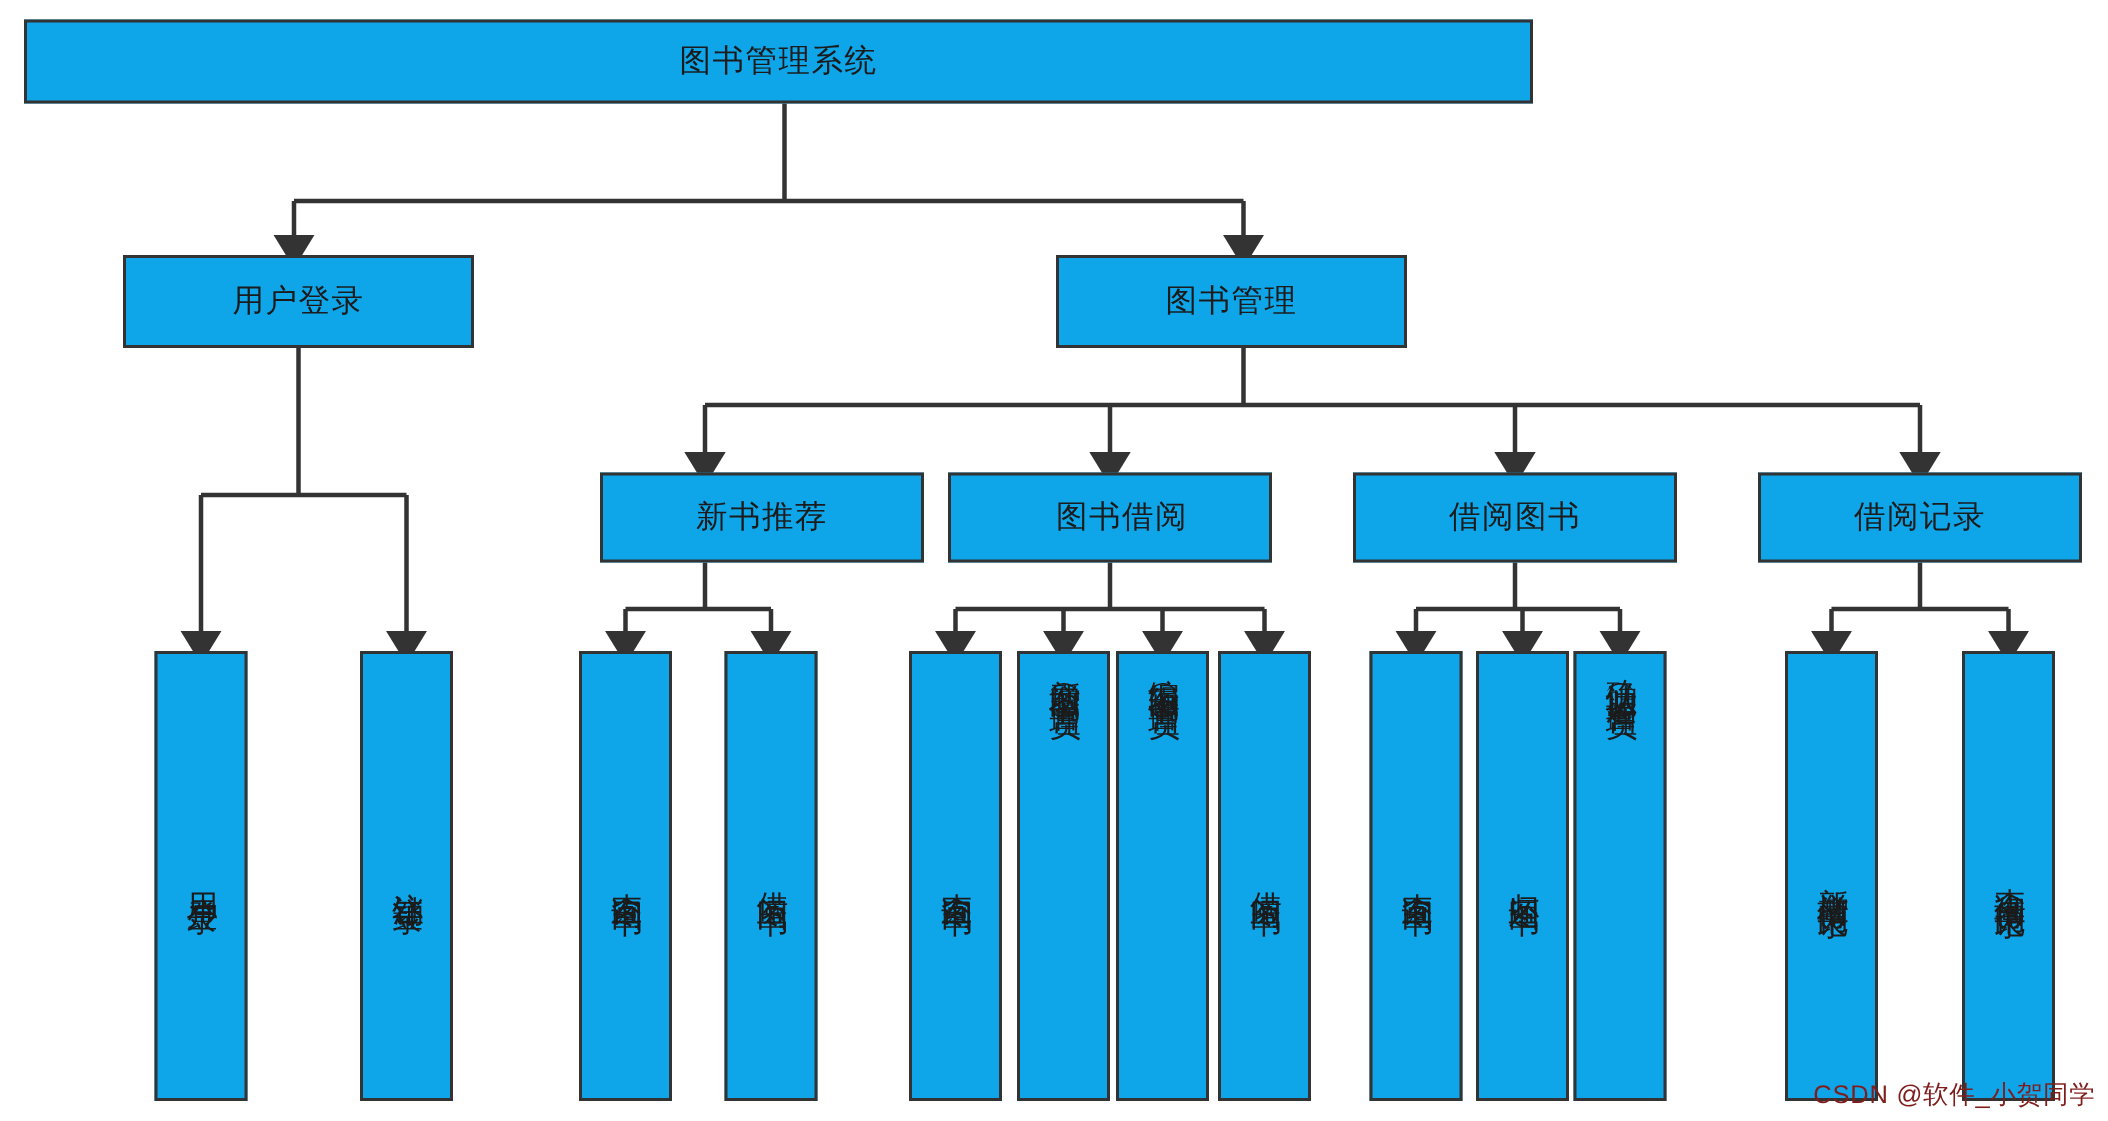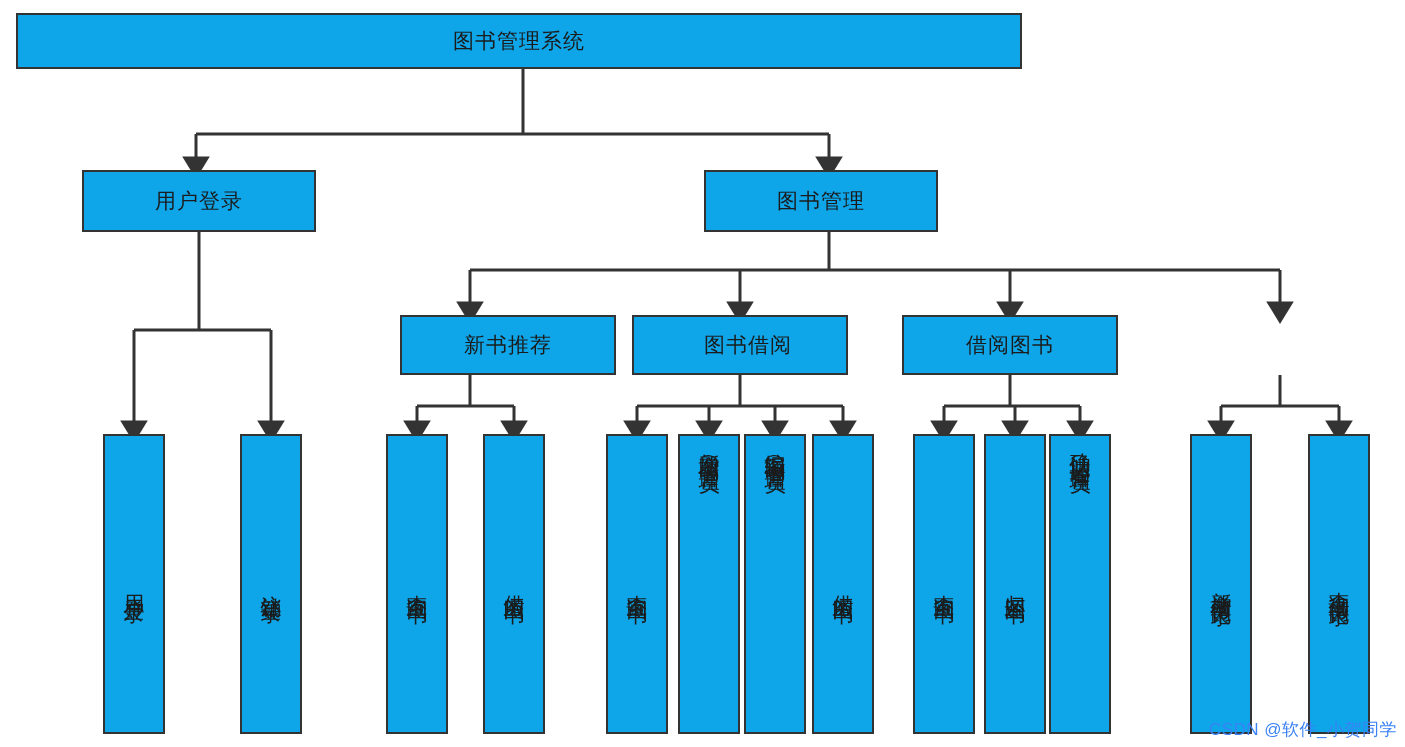--- a/index.html
+++ b/index.html
@@ -42,21 +42,21 @@
     text-orientation:upright;
     white-space:nowrap;
     display:block;
   }
   .leaf.center-v{align-items:center;}
 
   #watermark{
     position:absolute;
     right:8px;bottom:6px;
     font-size:17px;
-    color:#3b82f6;
+    color:#7f1d1d;
     letter-spacing:0.5px;
     white-space:nowrap;
     font-family:"Liberation Sans","DejaVu Sans",sans-serif;
   }
 </style>
 </head>
 <body>
 
 <div id="canvas">
 
@@ -123,20 +123,23 @@
 
   <div class="node" style="left:374px;top:315px;width:216px;height:60px;margin-left:26px;">
     <span class="label">新书推荐</span>
   </div>
   <div class="node" style="left:632px;top:315px;width:216px;height:60px;padding-left:16px;">
     <span class="label">图书借阅</span>
   </div>
   <div class="node" style="left:902px;top:315px;width:216px;height:60px;">
     <span class="label">借阅图书</span>
   </div>
+  <div class="node" style="left:1172px;top:315px;width:216px;height:60px;">
+    <span class="label">借阅记录</span>
+  </div>
 
   <div class="node leaf center-v" style="left:103px;top:434px;width:62px;height:300px;">
     <span class="vlabel">用户登录</span>
   </div>
   <div class="node leaf center-v" style="left:240px;top:434px;width:62px;height:300px;">
     <span class="vlabel">注销登录</span>
   </div>
 
   <div class="node leaf center-v" style="left:386px;top:434px;width:62px;height:300px;">
     <span class="vlabel">查询图书</span>

